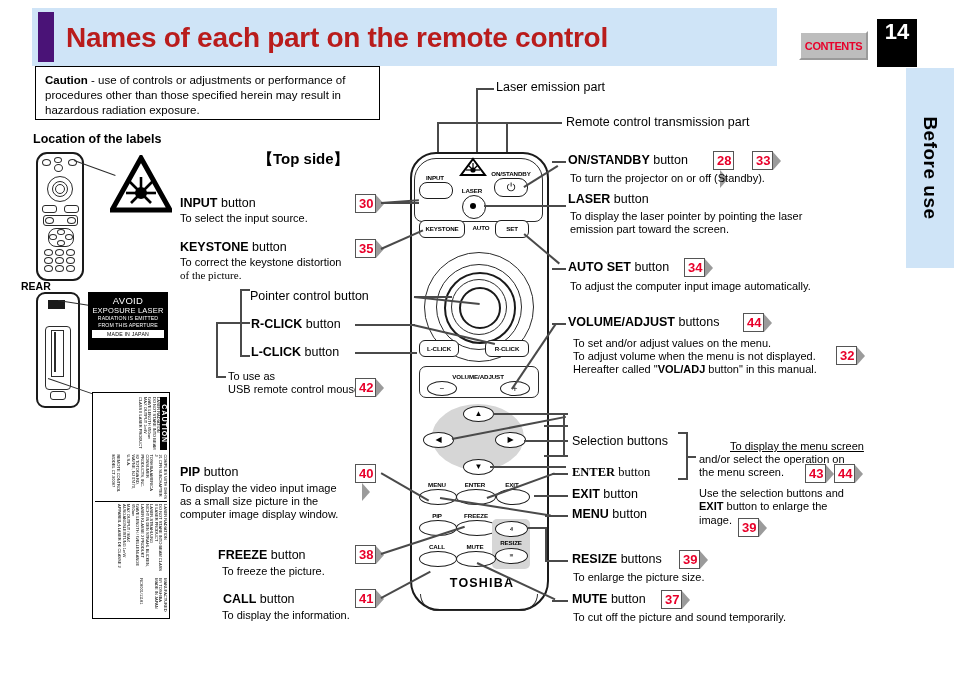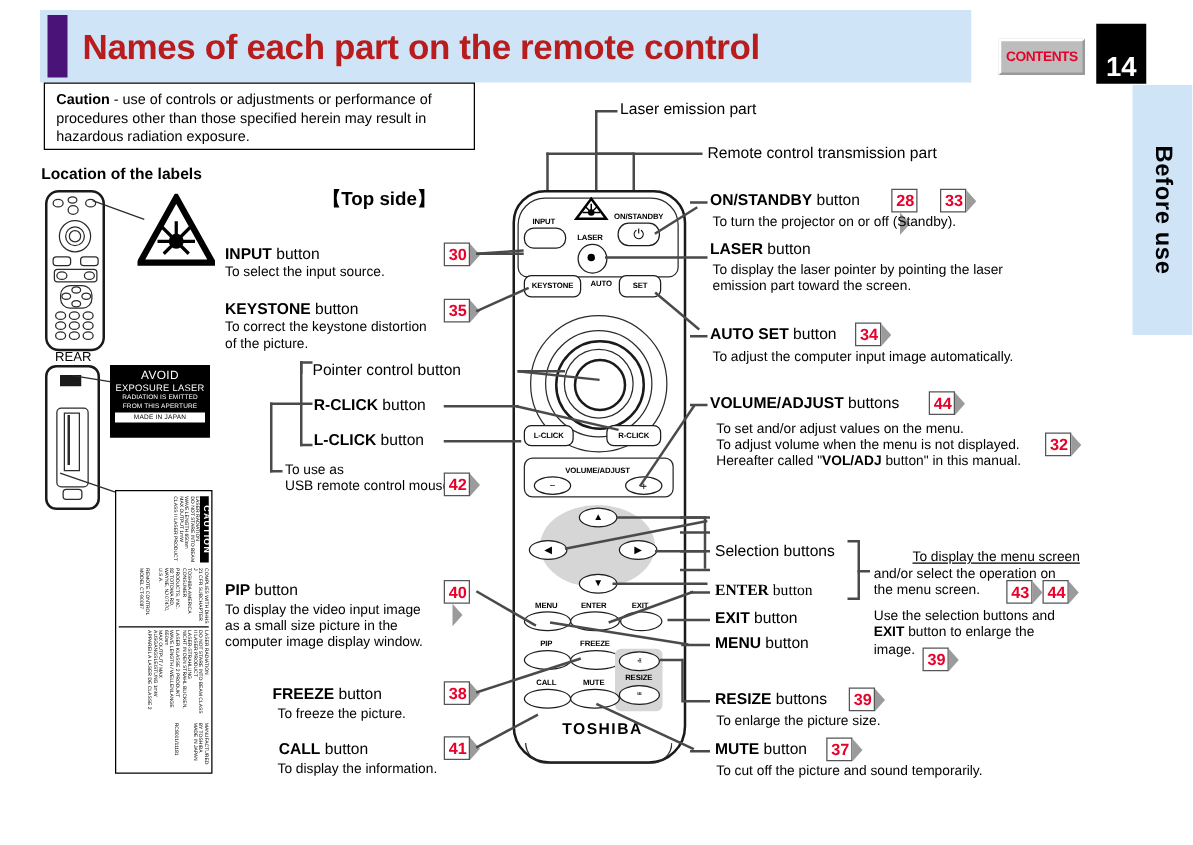--- a/index.html
+++ b/index.html
@@ -12,21 +12,21 @@
   
   #header-band{left:32px;top:8px;width:745px;height:58px;background:#cfe4f7;}
   #header-accent{left:38px;top:12px;width:16px;height:50px;background:#4a1377;}
   #page-title{left:66px;top:18px;width:700px;font-size:28px;font-weight:bold;
     letter-spacing:-0.3px;line-height:40px;color:#b91c1c;}
   #contents-btn{left:799px;top:31px;width:65px;height:25px;background:#bdbdbd;
     border:2px solid #9a9a9a;border-top-color:#ffffff;border-left-color:#ffffff;
     display:flex;align-items:center;justify-content:center;}
   #contents-btn span{color:#e8002a;font-size:11px;font-weight:bold;letter-spacing:-0.4px;}
   #page-box{left:877px;top:19px;width:40px;height:48px;background:#000;
-    display:flex;align-items:flex-end;justify-content:center;}
+    display:flex;align-items:flex-start;justify-content:center;}
   #page-box span{color:#fff;font-size:22px;font-weight:bold;}
 
   
   #side-tab{left:906px;top:68px;width:48px;height:200px;background:#cfe4f7;}
   #side-tab-label{position:absolute;left:0;top:0;width:200px;height:48px;
     transform:rotate(90deg);transform-origin:0 0;left:48px;top:0;
     display:flex;align-items:center;justify-content:center;
     font-size:19px;font-weight:bold;letter-spacing:0.5px;}
 
   
@@ -54,21 +54,21 @@
 
   
   #big-label{left:92px;top:392px;width:76px;height:225px;border:1.2px solid #000;
     background:#fff;overflow:hidden;}
   #big-label-inner{position:absolute;width:225px;height:76px;left:0;top:0;
     transform:rotate(90deg);transform-origin:0 0;left:76px;top:0;
     display:flex;font-size:4px;line-height:4.6px;box-sizing:border-box;padding:2px;}
   .bl-col{padding:0 2px;box-sizing:border-box;}
   .bl-cautionbar{background:#000;color:#fff;font-weight:bold;font-size:7px;
     text-align:center;letter-spacing:1px;padding:1px 0;}
-  #rear-lbl{left:44px;top:280px;font-size:10.5px;font-weight:normal;}
+  #rear-lbl{left:21px;top:280px;font-size:10.5px;font-weight:bold;}
 
   
   #remote-body{left:410px;top:152px;width:135px;height:455px;
     border:2.6px solid #1a1a1a;border-radius:26px 26px 30px 30px;background:#fff;}
   #remote-inner-top{position:absolute;left:414px;top:158px;width:127px;height:62px;
     border:1.4px solid #2b2b2b;border-radius:22px 22px 8px 8px;}
   .btn-oval{position:absolute;border:1.8px solid #1d1d1d;border-radius:50%;background:#fff;}
   .btn-rr{position:absolute;border:1.8px solid #1d1d1d;border-radius:6px;background:#fff;}
   .lbl{position:absolute;font-size:6.2px;font-weight:bold;letter-spacing:-0.1px;
     text-align:center;color:#000;white-space:nowrap;}
@@ -353,21 +353,21 @@
 <div class="call-d" style="left:180px;top:212px;">To select the input source.</div>
 <div class="badge" style="left:355px;top:194px;">
     <span class="bx">30</span>
     <span class="ar"></span>
   </div>
 <div class="ln lnh abs" style="left:381px;top:202px;width:38px;"></div>
 <div class="diag" style="left:381px;top:202px;width:38px;transform:rotate(-4deg);"></div>
 
 <div class="call-h" style="left:180px;top:240px;"><b>KEYSTONE</b><span> button</span></div>
 <div class="call-d" style="left:180px;top:256px;">To correct the keystone distortion</div>
-<div class="call-d" style="left:180px;top:269px;">of the picture.</div>
+<div class="call-d" style="left:180px;top:269px;font-family:Liberation Serif, serif;">of the picture.</div>
 <div class="badge" style="left:355px;top:239px;">
     <span class="bx">35</span>
     <span class="ar"></span>
   </div>
 <div class="diag" style="left:381px;top:248px;width:46px;transform:rotate(-24deg);"></div>
 
 <div class="call-h" style="left:250px;top:289px;">Pointer control button</div>
 <div class="ln lnh abs" style="left:414px;top:296px;width:38px;"></div>
 <div class="diag" style="left:414px;top:296px;width:66px;transform:rotate(6deg);"></div>
 <div class="ln lnv abs" style="left:240px;top:289px;height:10px;"></div>

